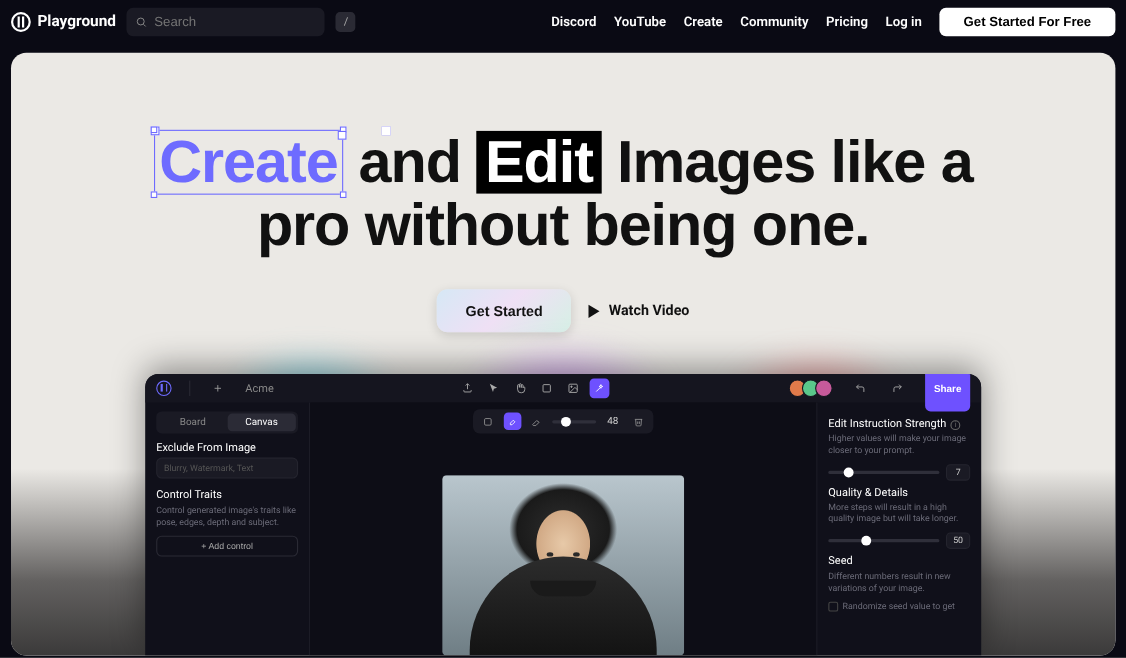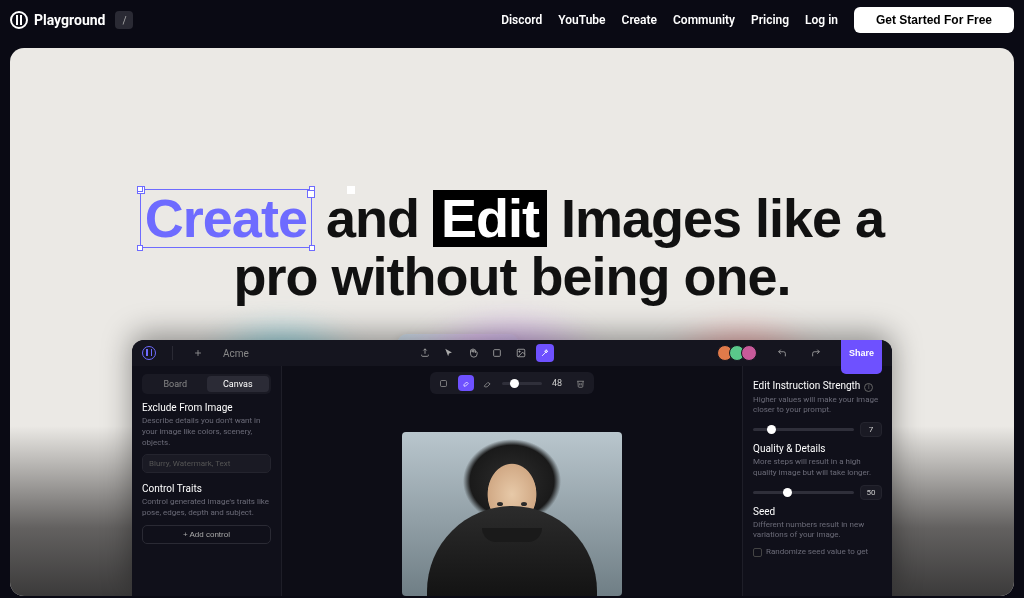--- a/index.html
+++ b/index.html
@@ -53,21 +53,21 @@
 
   
   .hero-outer {
     margin: 8px 10px 0 10px;
     background: #ebe9e5;
     border-radius: 14px;
     height: 548px;
     position: relative;
     overflow:hidden;
   }
-  .hero-inner { text-align:center; padding-top:94px;margin-top:47px; }
+  .hero-inner { text-align:center; padding-top:70px; }
   .hero-title {
     font-size:54px; font-weight:900; letter-spacing:-1px; color:#111; line-height:1.05;
     font-family: "Arial Black", "Segoe UI", sans-serif;
   }
   .hero-create {
     color:#6e6bff;
     position:relative; display:inline-block; padding:0 4px;
     border:1px solid #6e6bff;
   }
   .hero-create::before, .hero-create::after {
@@ -223,20 +223,27 @@
 
   svg{display:block;}
 </style>
 </head>
 <body>
 
 <div class="topnav">
   <div class="logo-wrap">
     <span class="logo-circle"></span>
     <span class="logo-text">Playground</span>
+  </div>
+  <div class="search-wrap">
+    <svg width="12" height="12" viewBox="0 0 24 24" fill="none" stroke="#888" stroke-width="2">
+        <circle cx="11" cy="11" r="7"></circle>
+        <line x1="21" y1="21" x2="16.65" y2="16.65"></line>
+      </svg>
+    <input placeholder="Search" style="">
   </div>
   <span class="kbd">/</span>
   <div class="nav-spacer"></div>
   <div class="nav-links">
     <a>Discord</a>
     <a>YouTube</a>
     <a>Create</a>
     <a>Community</a>
     <a>Pricing</a>
     <a>Log in</a>
@@ -343,21 +350,20 @@
     </div>
 
     <div class="app-body">
 
       <div class="left-panel">
         <div class="tabs">
           <div class="tab">Board</div>
           <div class="tab active">Canvas</div>
         </div>
         <div class="panel-title">Exclude From Image</div>
-        <div class="panel-desc">Describe details you don't want in your image like colors, scenery, objects.</div>
         <div class="field">Blurry, Watermark, Text</div>
         <div class="panel-title">Control Traits</div>
         <div class="panel-desc">Control generated image's traits like pose, edges, depth and subject.</div>
         <button class="btn-ghost">+  Add control</button>
       </div>
 
       <div class="canvas">
         <div class="canvas-toolbar">
           <span class="tb-btn">
               <svg width="9" height="9" viewBox="0 0 24 24" fill="none" stroke="#999" stroke-width="2">

